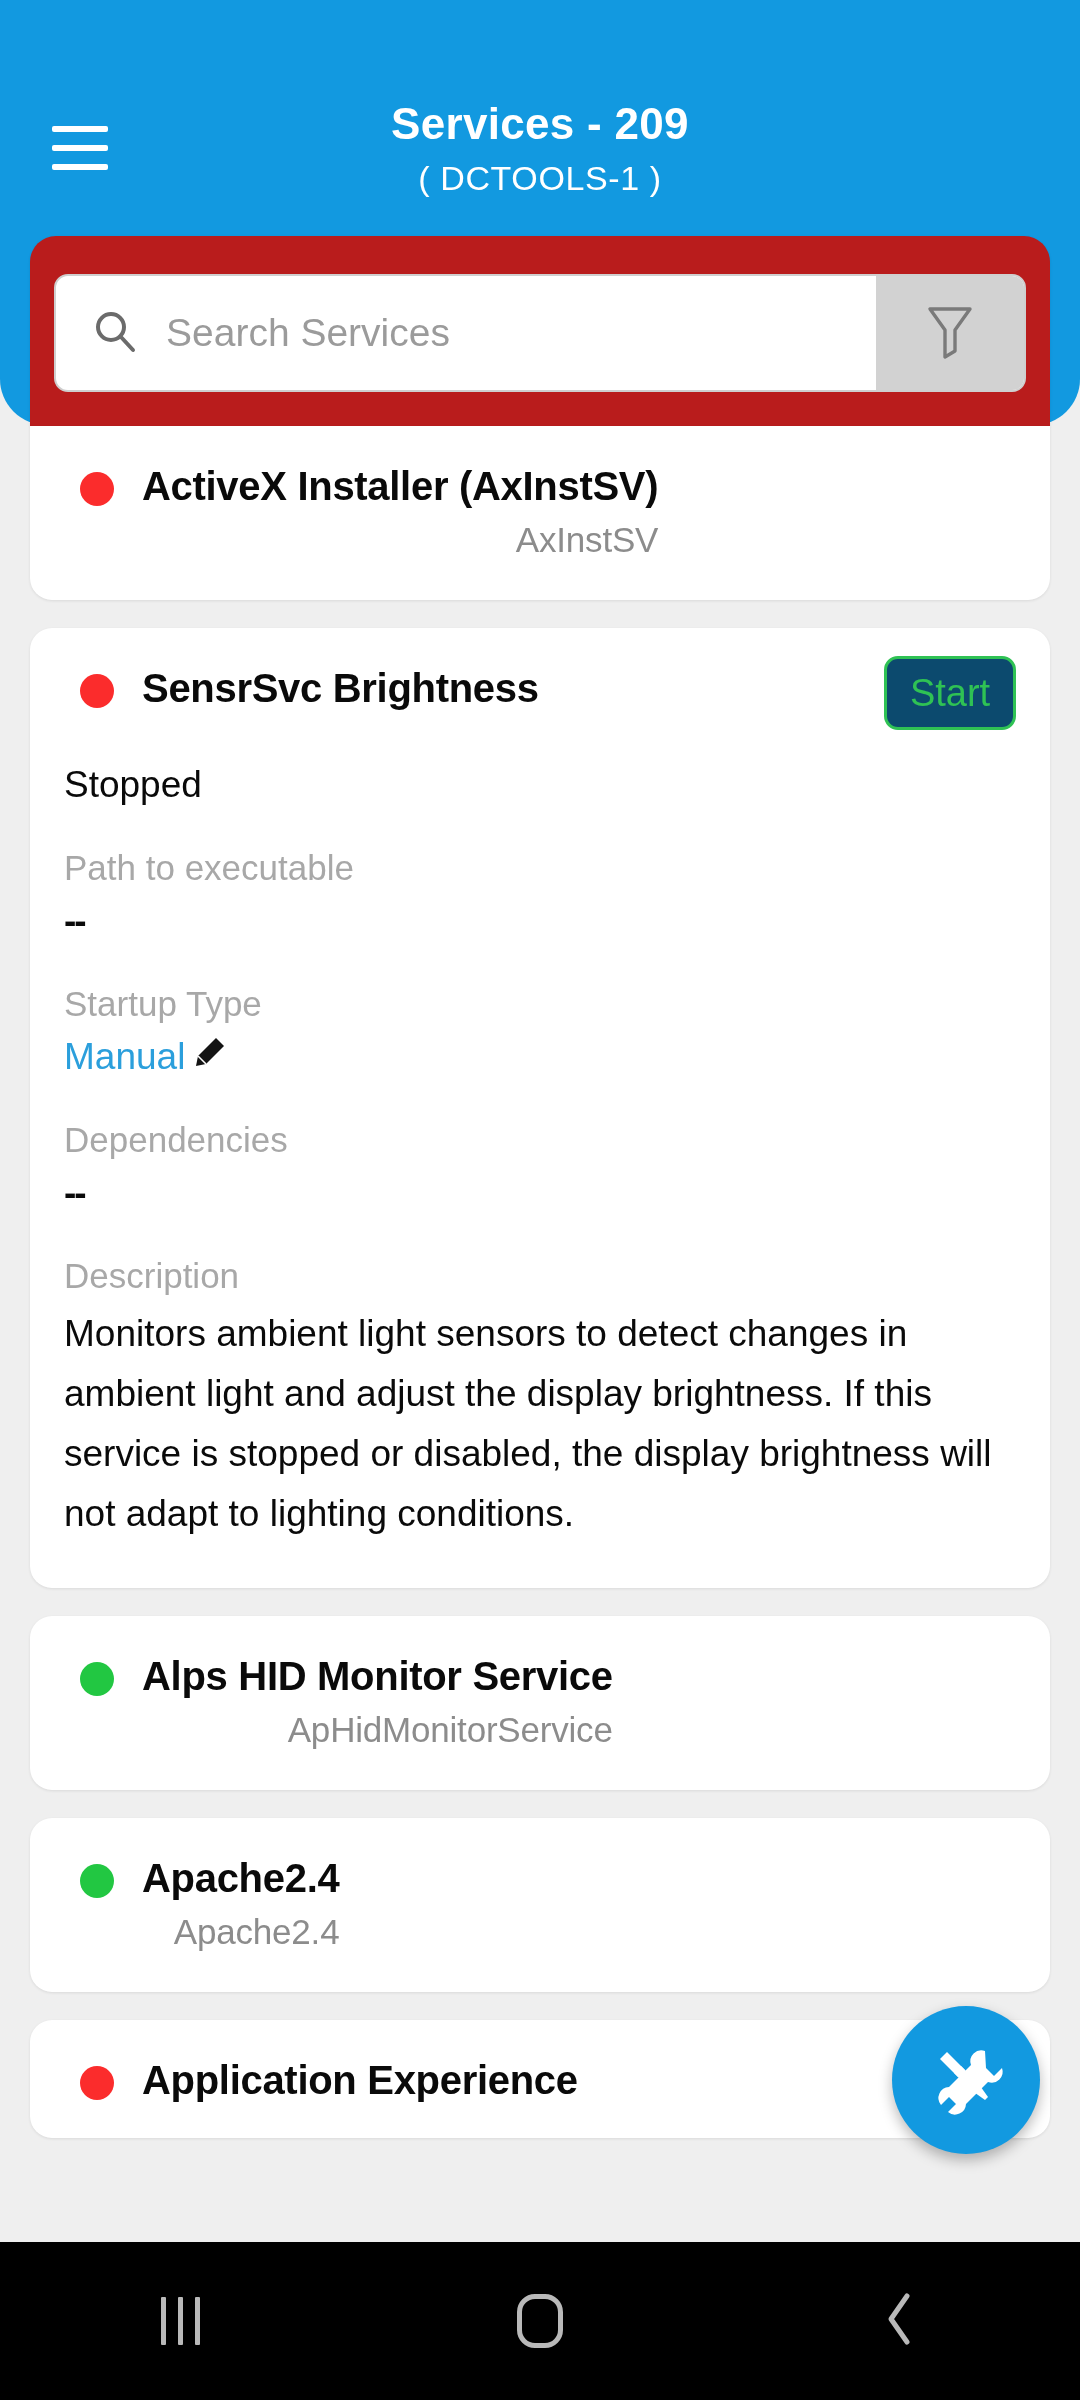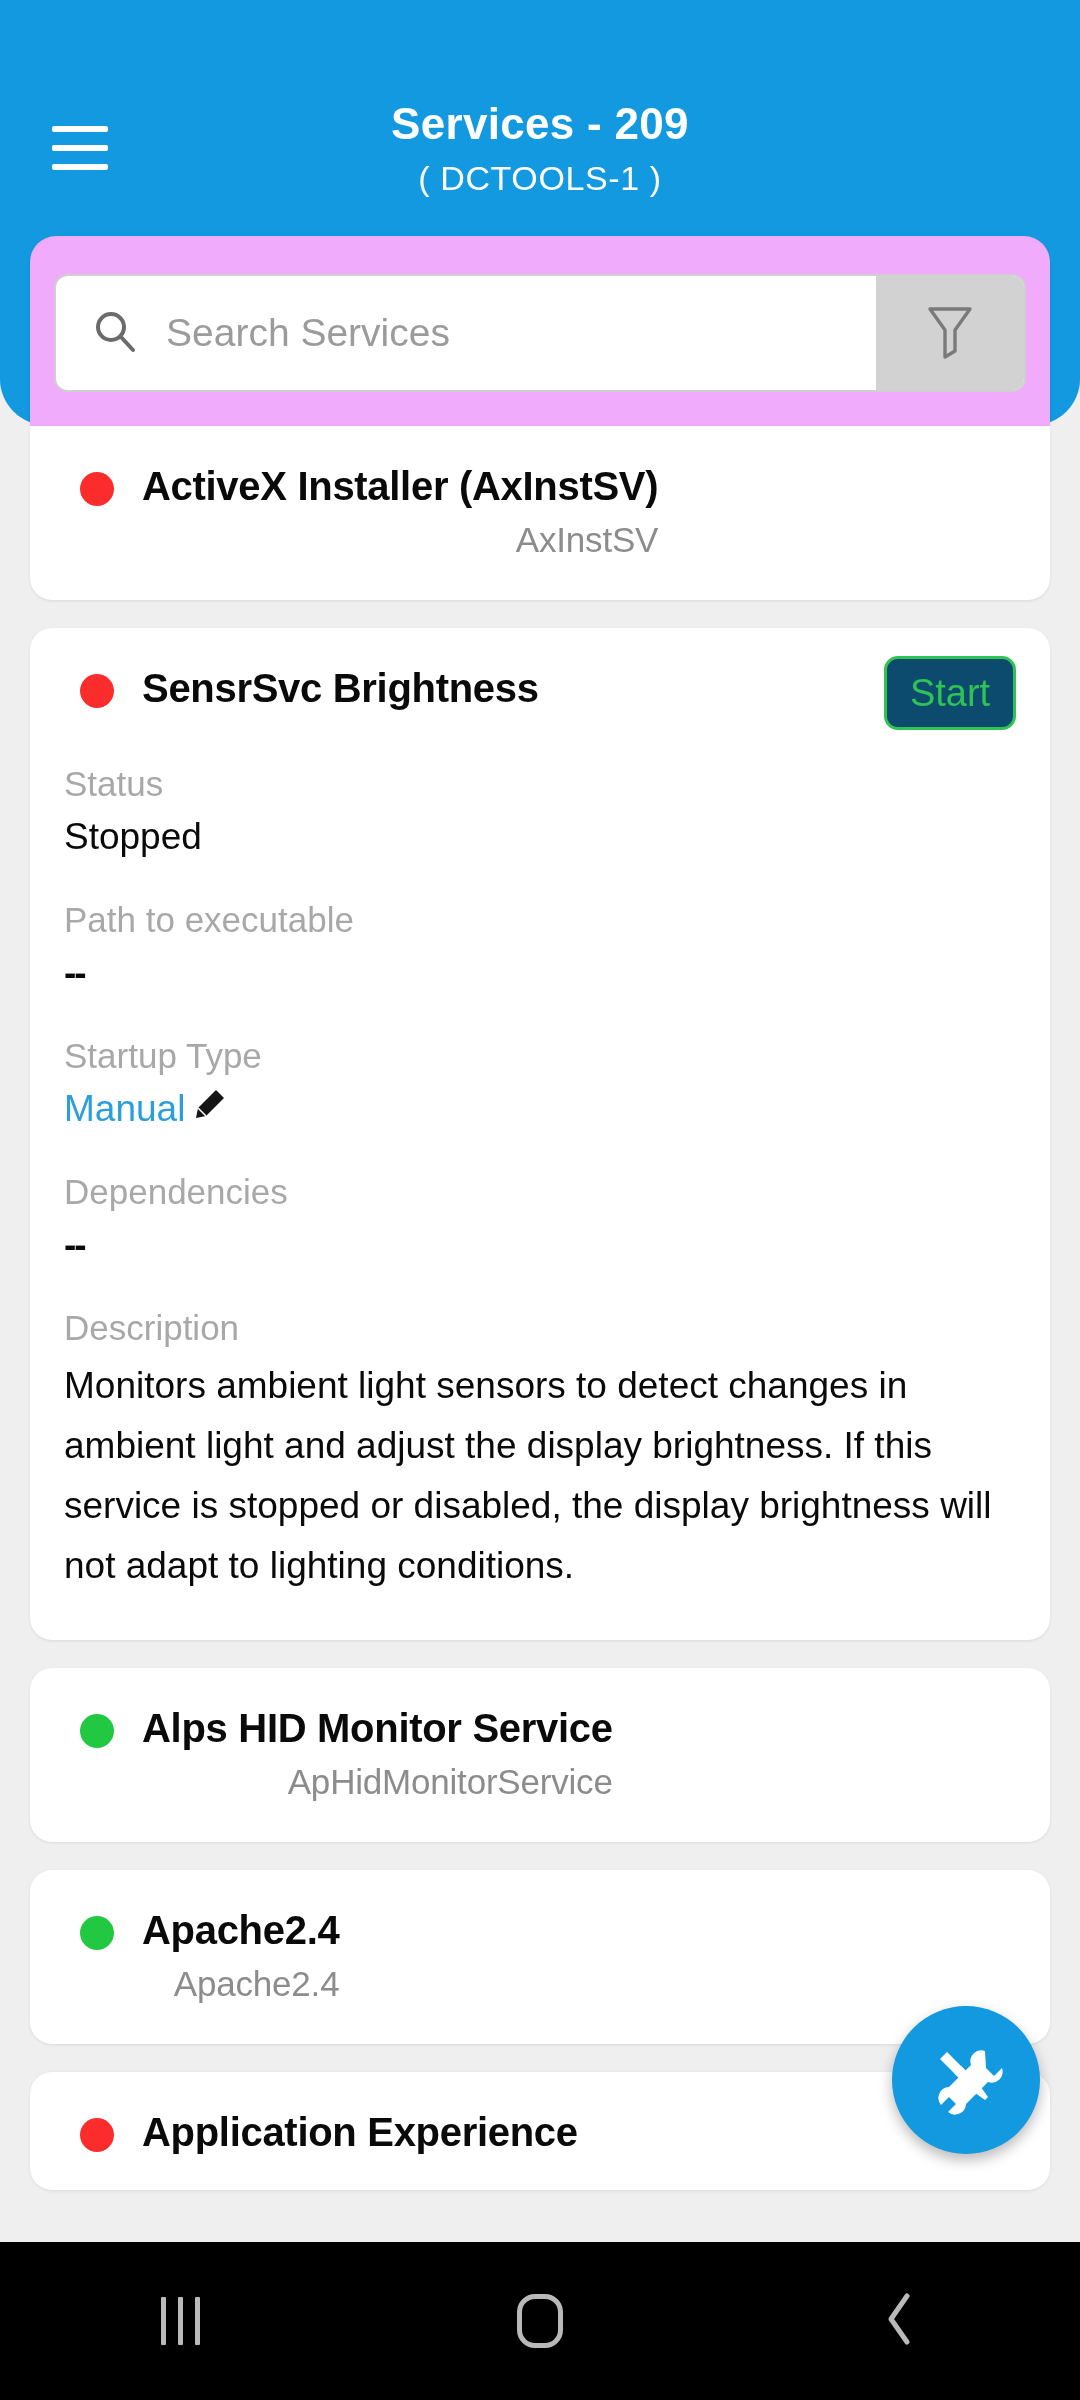--- a/index.html
+++ b/index.html
@@ -51,21 +51,21 @@
     position: absolute; top: 96px; left: 0; width: 1080px;
     text-align: center; z-index: 3; color: #fff;
   }
   .title-main { font-size: 44px; font-weight: 700; line-height: 56px; letter-spacing: .3px; }
   .title-sub  { font-size: 34px; font-weight: 400; line-height: 52px; letter-spacing: .6px; }
 
   
   .search-card {
     position: absolute; top: 236px; left: 30px;
     width: 1020px; height: 190px;
-    background: #f0abfc;
+    background: #b91c1c;
     border-radius: 26px 26px 0 0;
     z-index: 2;
     box-shadow: 0 1px 3px rgba(0,0,0,.10);
   }
   .search-box {
     position: absolute; top: 38px; left: 24px;
     width: 972px; height: 118px;
     border: 2px solid #cfcfcf;
     border-radius: 14px;
     background: #fff;
@@ -254,21 +254,20 @@
       <div class="srv-head">
         <span class="dot red"></span>
         <div class="srv-text">
           <div class="srv-name">SensrSvc Brightness</div>
         </div>
         <div class="action-btn">Start</div>
       </div>
 
       <div class="details">
         <div class="field">
-          <div class="f-label">Status</div>
           <div class="f-value">Stopped</div>
         </div>
 
         <div class="field">
           <div class="f-label">Path to executable</div>
           <div class="f-value dash">--</div>
         </div>
 
         <div class="field">
           <div class="f-label">Startup Type</div>

